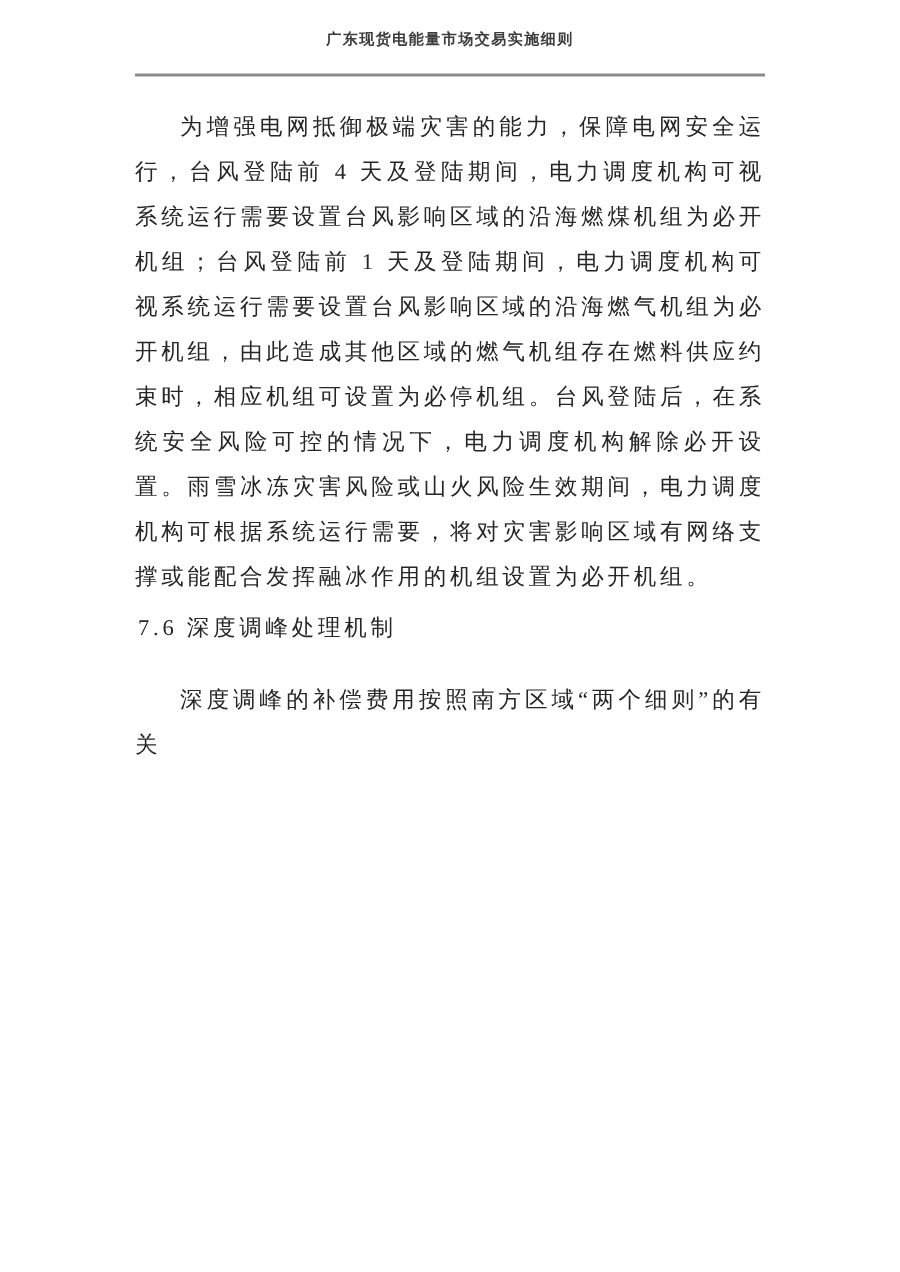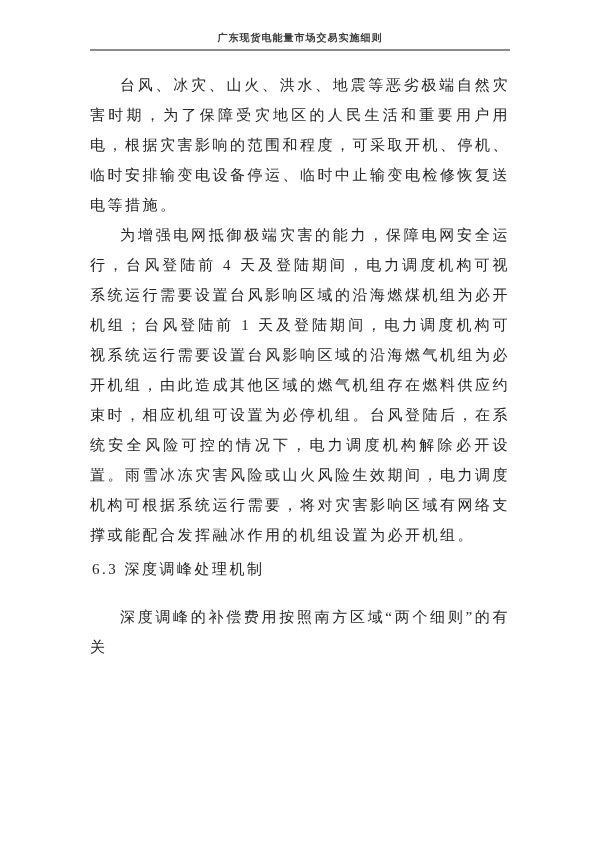--- a/index.html
+++ b/index.html
@@ -8,21 +8,21 @@
     position: relative;
     width: 600px;
     height: 848px;
     background: #ffffff;
     overflow: hidden;
     font-family: "Liberation Serif", "DejaVu Serif", serif;
     color: #262626;
   }
   .header-title {
     position: absolute;
-    top: 31px;
+    top: 20px;
     left: 0;
     width: 100%;
     text-align: center;
     font-family: "Liberation Sans", "DejaVu Sans", sans-serif;
     font-size: 10px;
     font-weight: bold;
     color: #3d3d3d;
     letter-spacing: 1px;
     line-height: 14px;
   }
@@ -73,21 +73,20 @@
 </head>
 <body>
 
 <div class="page">
 
   <div class="header-title">广东现货电能量市场交易实施细则</div>
 
   <div class="header-rule"></div>
 
   <div class="content">
-    <p class="para">台风、冰灾、山火、洪水、地震等恶劣极端自然灾害时期，为了保障受灾地区的人民生活和重要用户用电，根据灾害影响的范围和程度，可采取开机、停机、临时安排输变电设备停运、临时中止输变电检修恢复送电等措施。</p>
     <p class="para">为增强电网抵御极端灾害的能力，保障电网安全运行，台风登陆前 4 天及登陆期间，电力调度机构可视系统运行需要设置台风影响区域的沿海燃煤机组为必开机组；台风登陆前 1 天及登陆期间，电力调度机构可视系统运行需要设置台风影响区域的沿海燃气机组为必开机组，由此造成其他区域的燃气机组存在燃料供应约束时，相应机组可设置为必停机组。台风登陆后，在系统安全风险可控的情况下，电力调度机构解除必开设置。雨雪冰冻灾害风险或山火风险生效期间，电力调度机构可根据系统运行需要，将对灾害影响区域有网络支撑或能配合发挥融冰作用的机组设置为必开机组。</p>
-    <p class="section-heading">6.3 深度调峰处理机制</p>
+    <p class="section-heading">7.6 深度调峰处理机制</p>
     <p class="para-last">深度调峰的补偿费用按照南方区域“两个细则”的有关</p>
   </div>
 
   <div class="page-number">82</div>
 
 </div>
 
 </body></html>

